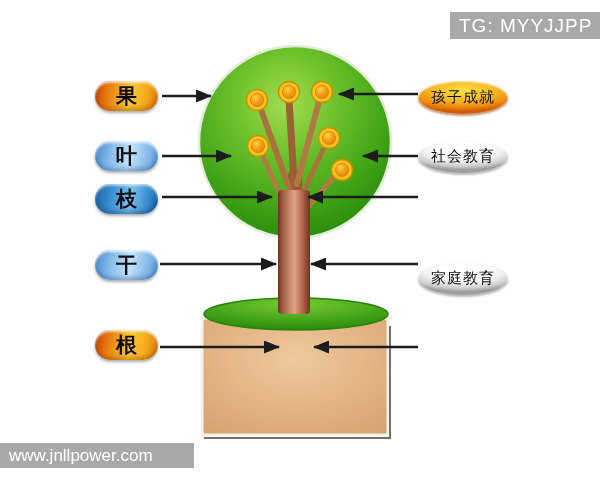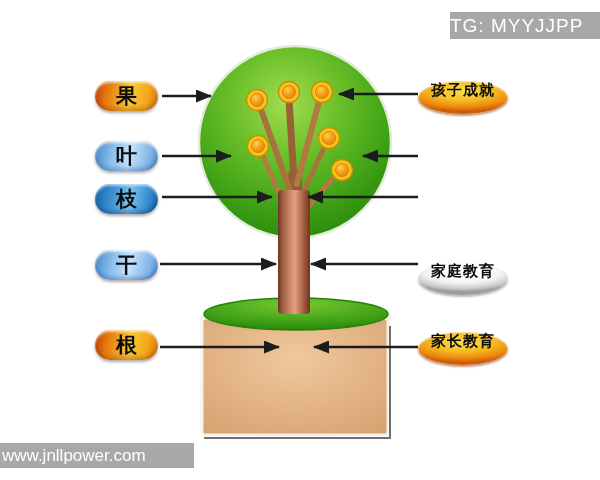--- a/index.html
+++ b/index.html
@@ -25,41 +25,41 @@
     box-shadow:inset 0 2px 2px rgba(255,255,255,.7), inset 0 -3px 4px rgba(20,70,130,.35), 0 2px 3px rgba(90,90,90,.5);
   }
   .pill-blue {
     background:linear-gradient(100deg,#1563a8 0%,#3f94d6 30%,#79c0ee 55%,#2f86cc 85%,#11589a 100%);
     box-shadow:inset 0 2px 2px rgba(255,255,255,.55), inset 0 -3px 4px rgba(10,50,100,.4), 0 2px 3px rgba(90,90,90,.5);
   }
 
   
   .oval {
     position:absolute; left:418px; width:90px; height:33px;
-    border-radius:50%; display:flex; justify-content:center;
-    font-weight:bold; font-size:15px; letter-spacing:1px; color:#0d0d0d;
+    border-radius:50%; display:flex; align-items:center; justify-content:center;
+    font-weight:normal; font-size:15px; letter-spacing:1px; color:#0d0d0d;
   }
   .oval-silver {
     background:radial-gradient(ellipse 72% 62% at 50% 28%, #ffffff 35%, #f1f1f1 60%, #cccccc 84%, #9d9d9d 100%);
     box-shadow:0 2px 2px rgba(100,100,100,.45);
   }
   .oval-orange {
     background:radial-gradient(ellipse 75% 65% at 50% 30%, #fbe04a 0%, #f6bb22 45%, #ec8b10 75%, #cf5b06 96%);
     box-shadow:0 2px 2px rgba(130,60,0,.5), inset 0 1px 2px rgba(255,255,255,.7);
   }
 
   .tag-box {
     position:absolute; right:0; top:12px; width:150px; height:27px;
     background:#a8a8a8; color:#ffffff; font-size:19px; letter-spacing:1px;
-    display:flex; align-items:center; padding-left:0; box-sizing:border-box;
+    display:flex; align-items:center; padding-left:9px; box-sizing:border-box;
   }
   .url-box {
     position:absolute; left:0; top:443px; width:194px; height:25px;
     background:#a8a8a8; color:#ffffff; font-size:17px;
-    display:flex; align-items:center; padding-left:2px; box-sizing:border-box;
+    display:flex; align-items:center; padding-left:9px; box-sizing:border-box;
   }
 </style>
 </head>
 <body>
 
 <div class="stage">
 
   <svg width="600" height="480" viewBox="0 0 600 480">
     <defs>
       <radialGradient id="crownGrad" cx="0.45" cy="0.30" r="0.78">
@@ -169,25 +169,25 @@
   <div class="pill pill-blue-light" style="top:250px">
     <span>干</span>
   </div>
   <div class="pill pill-orange" style="top:330px">
     <span>根</span>
   </div>
 
   <div class="oval oval-orange" style="top:81px">
     <span>孩子成就</span>
   </div>
+  <div class="oval oval-silver" style="top:140px">
+    <span>社会教育</span>
+  </div>
   <div class="oval oval-silver" style="top:262px">
     <span>家庭教育</span>
-  </div>
-  <div class="oval oval-orange" style="top:332px">
-    <span>家长教育</span>
   </div>
 
   <div class="tag-box">
     <span>TG: MYYJJPP</span>
   </div>
   <div class="url-box">
     <span>www.jnllpower.com</span>
   </div>
 
 </div>

